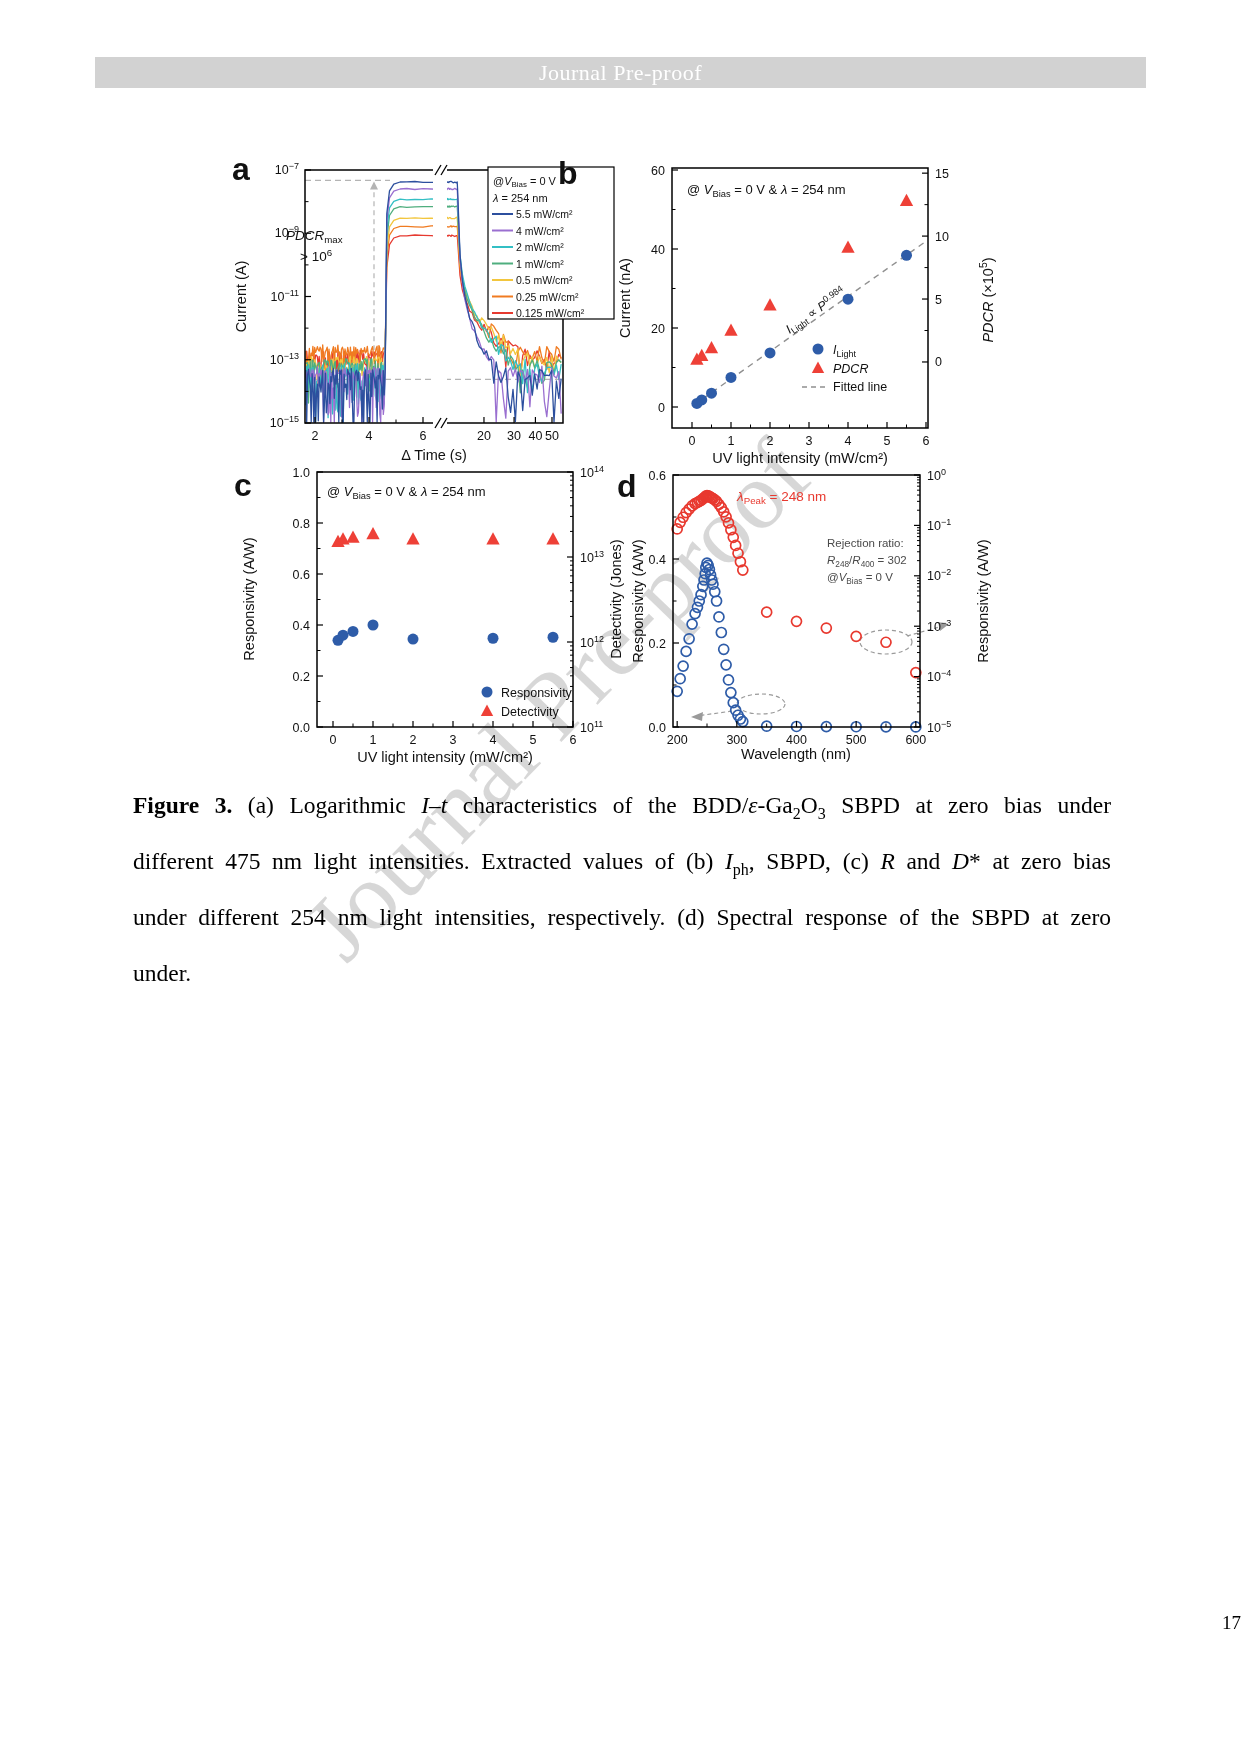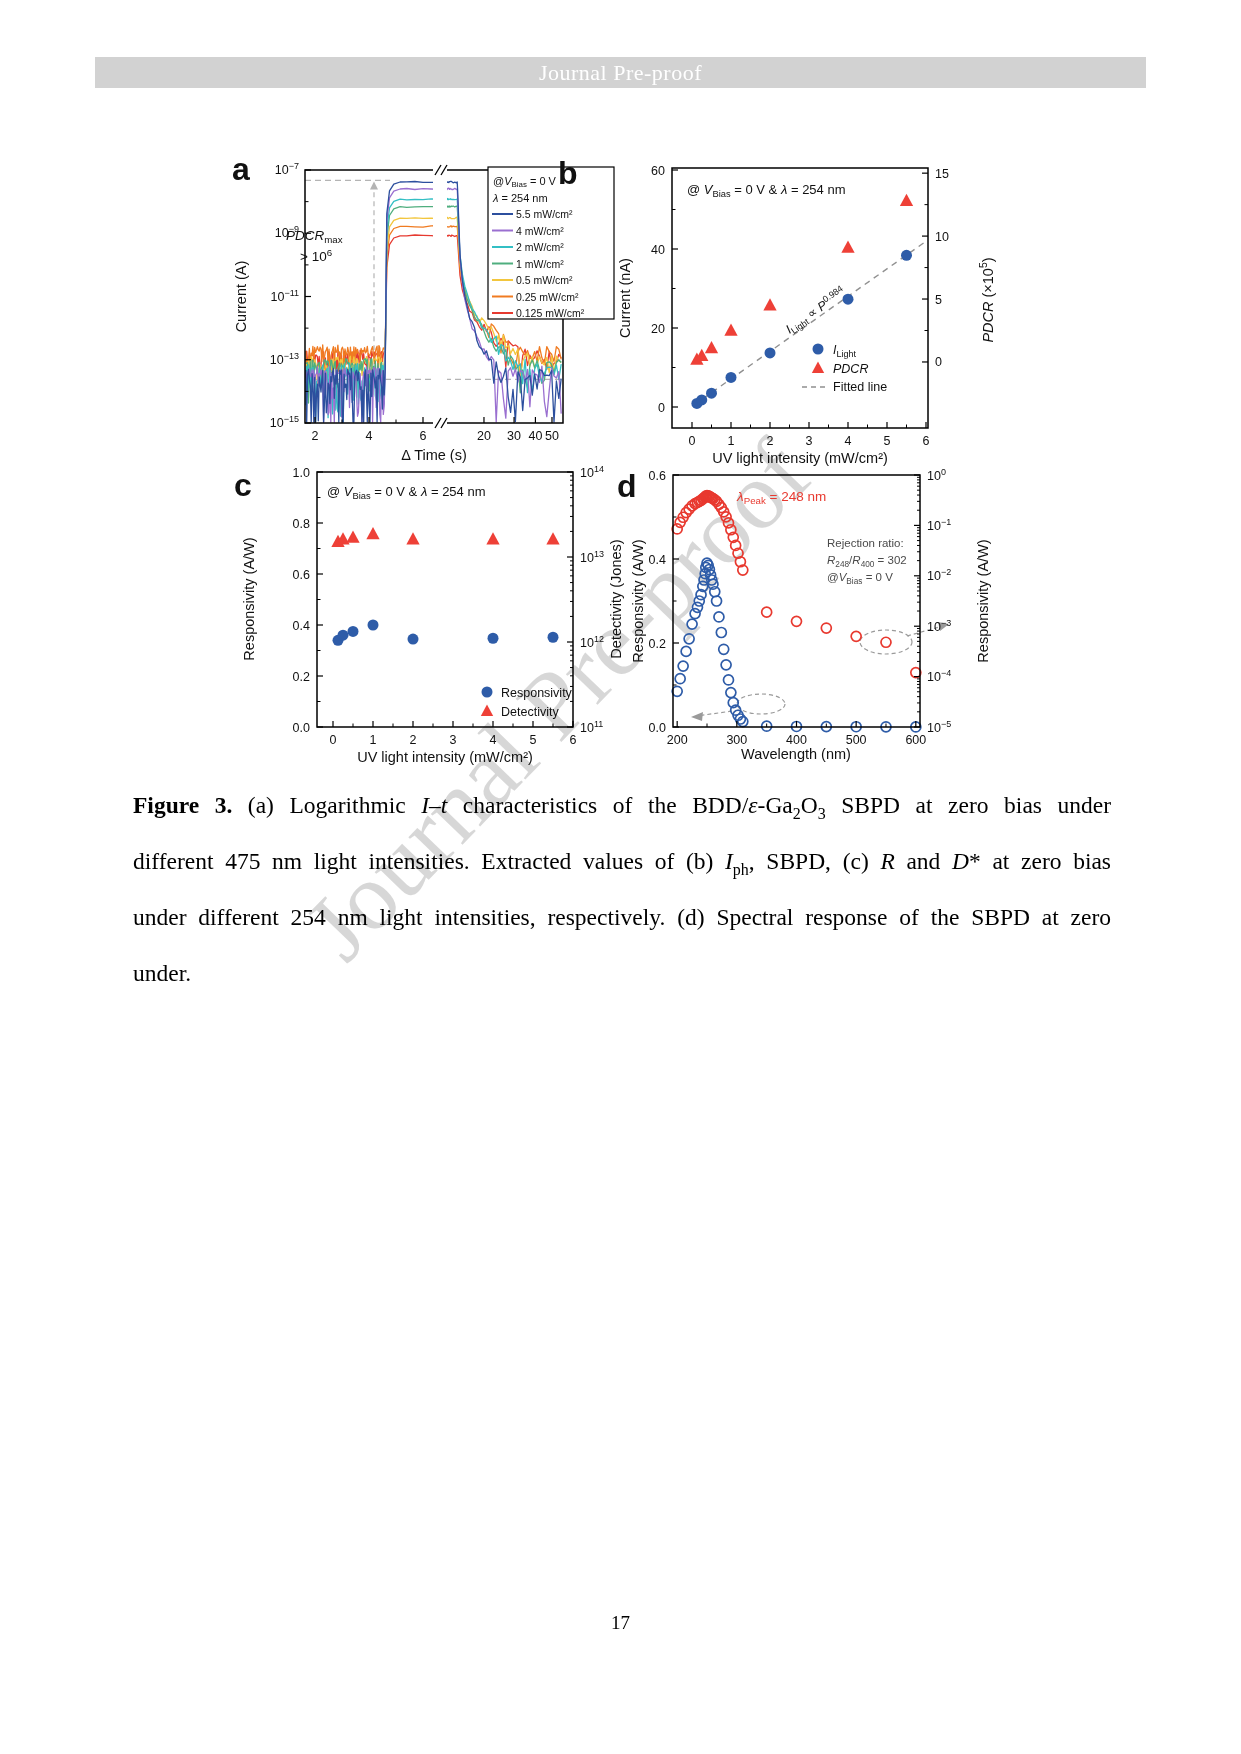--- a/index.html
+++ b/index.html
@@ -11,21 +11,21 @@
                font-family:"Liberation Serif",serif;}
   svg.panel{position:absolute;z-index:2;overflow:visible;}
   .watermark{position:absolute;left:557px;top:700px;transform:translate(-50%,-50%) rotate(-46deg);
              font-size:96px;color:#b1b1b1;opacity:0.5;white-space:nowrap;z-index:1;
              font-family:"Liberation Serif",serif;}
   .caption{position:absolute;left:133px;top:792px;width:978px;font-size:23.5px;z-index:2;
            font-family:"Liberation Serif",serif;}
   .caption-line{height:56px;}
   .just{text-align:justify;text-align-last:justify;font-family:Liberation Serif, serif;}
   .subsc{vertical-align:sub;font-size:0.68em;}
-  .pageno{position:absolute;left:0;top:1612px;width:100%;text-align:center;font-size:19px;z-index:2;}
+  .pageno{position:absolute;left:0;top:1612px;width:100%;text-align:right;font-size:19px;z-index:2;}
 </style>
 </head>
 <body>
 
 <div class="banner">
   <span>Journal Pre-proof</span>
 </div>
 
 <div class="watermark">Journal Pre-proof</div>
 

